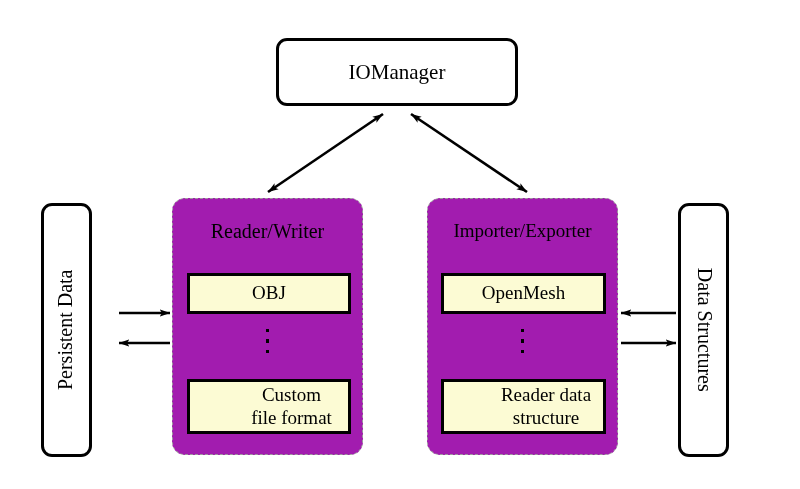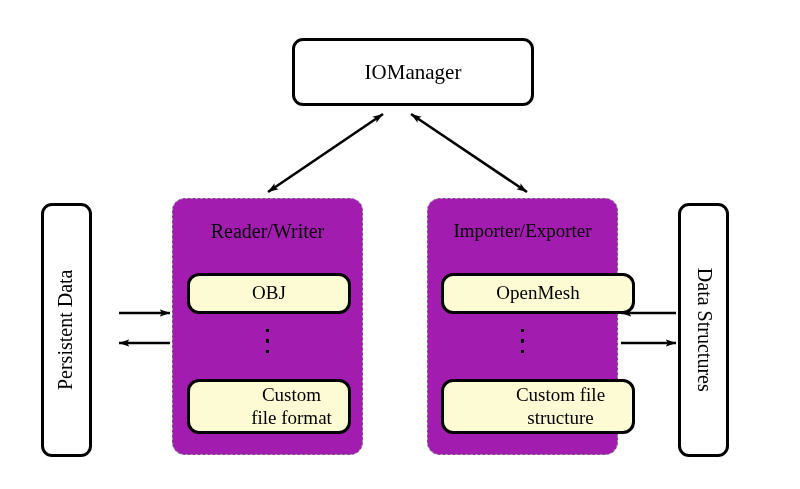--- a/index.html
+++ b/index.html
@@ -41,21 +41,20 @@
     border-radius: 11px;
   }
 
   
   .manager {
     left: 276px;
     top: 38px;
     width: 242px;
     height: 68px;
     font-size: 21px;
-    margin-left: 16px;
   }
 
   
   .side-col {
     width: 51px;
     top: 203px;
     height: 254px;
   }
   .side-col .vtext {
     font-size: 20px;
@@ -89,32 +88,32 @@
     white-space: nowrap;
   }
   #panel-importer .group-title { font-size: 19px; }
 
   
   .inner-box {
     position: absolute;
     box-sizing: border-box;
     background: #fcfbd4;
     border: 3.2px solid #000000;
-    border-radius: 12px;
+    border-radius: 0;
     display: flex;
     align-items: center;
     justify-content: center;
     text-align: center;
     font-size: 19px;
     line-height: 1.2;
   }
   .inner-top  { top: 74px; height: 41px; }
   .inner-bot  { top: 180px; height: 55px; padding-left: 45px; }
   #panel-reader   .inner-box { left: 14px; width: 164px; }
-  #panel-importer .inner-box { left: 13px; width: 194px; }
+  #panel-importer .inner-box { left: 13px; width: 165px; }
 
   
   .vdots {
     position: absolute;
     top: 130px;
     left: 0; right: 0;
     display: flex;
     flex-direction: column;
     align-items: center;
     gap: 7px;
@@ -193,17 +192,17 @@
   </div>
 
   <div class="vdots">
     <i></i>
       <i></i>
       <i></i>
   </div>
 
   <div class="inner-box inner-bot">
     <span>
-      <span>Custom file</span><br>
+      <span>Reader data</span><br>
       <span>structure</span>
     </span>
   </div>
 </div>
 
 </body></html>

